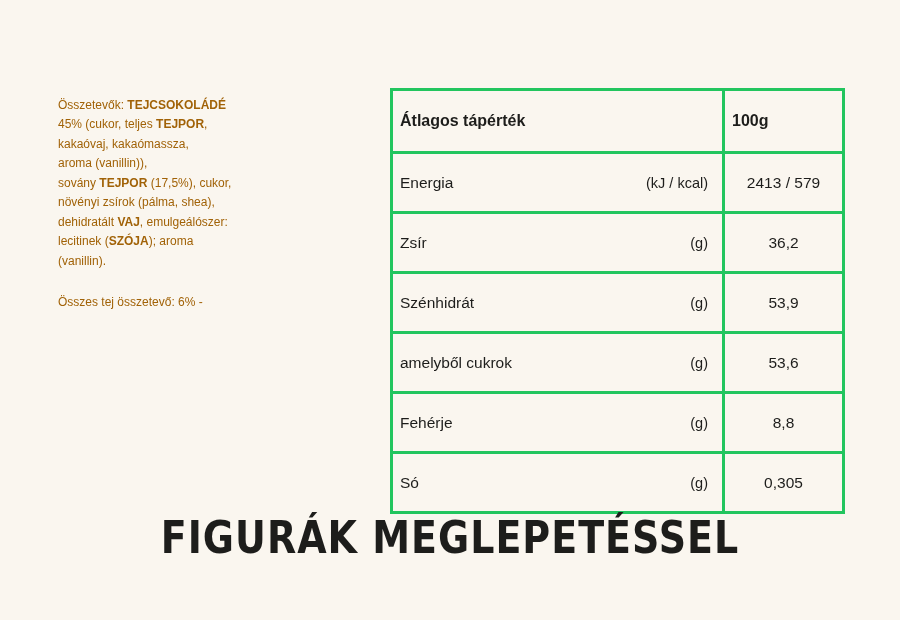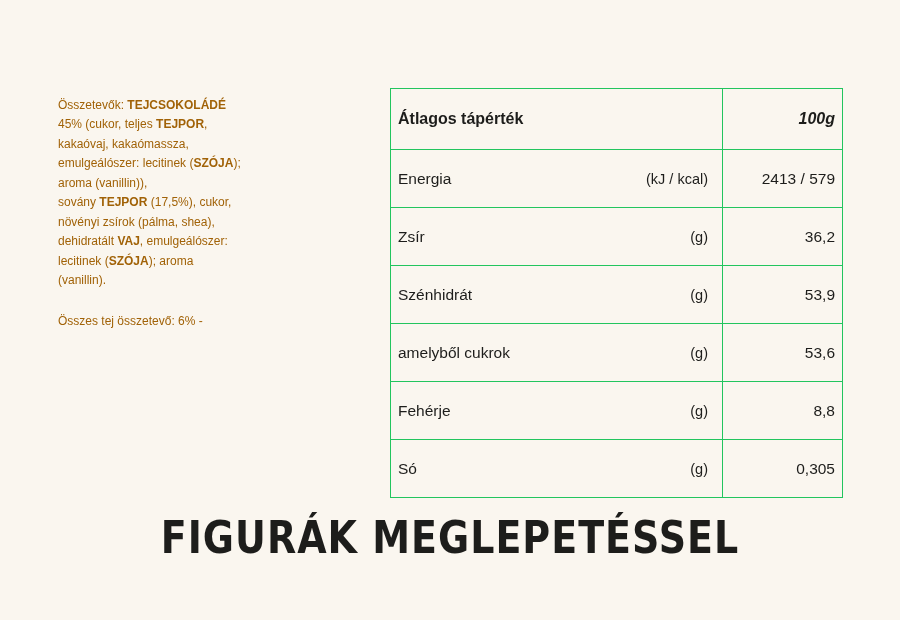--- a/index.html
+++ b/index.html
@@ -44,21 +44,21 @@
   
   .nutrition {
     position: absolute;
     left: 390px;
     top: 88px;
     width: 452px;
     border-collapse: collapse;
     table-layout: fixed;
   }
   .nutrition td, .nutrition th {
-    border: 1px solid #22c55e;
+    border: 3px solid #22c55e;
     padding: 7px;
     vertical-align: middle;
   }
   .col-label { width: 332px; }
   .col-value { width: 120px; }
 
   .cell-label {
     position: relative;
     height: 43px;
     padding: 0 14px 0 14px;
@@ -70,31 +70,31 @@
     position: absolute;
     right: 14px;
     top: 50%;
     transform: translateY(-50%);
     font-size: 14.5px;
     color: #1d1d1b;
     margin-left: 22px;
   }
   .cell-value {
     height: 43px;
-    text-align: right;
+    text-align: center;
     font-size: 15.5px;
     font-weight: normal;
   }
   .head .cell-label,
   .head .cell-value {
     font-weight: bold;
     height: 46px;
     font-size: 16px;
   }
-  .head .cell-value { text-align: right; font-style: italic; }
+  .head .cell-value { text-align: left; }
 
   
   .slogan {
     position: absolute;
     left: 0;
     right: 0;
     top: 512px;
     text-align: center;
     font-family: "DejaVu Sans", sans-serif;
     font-weight: bold;
@@ -108,21 +108,20 @@
 </head>
 <body>
 
 <div class="page">
 
   <div class="ingredients">
     <div>
         <p><span>Összetevők: </span><span class="bold">TEJCSOKOLÁDÉ</span></p>
         <p><span>45% (cukor, teljes </span><span class="bold">TEJPOR</span><span>,</span></p>
         <p><span>kakaóvaj, kakaómassza,</span></p>
-        <p><span>emulgeálószer: lecitinek (</span><span class="bold">SZÓJA</span><span>);</span></p>
         <p><span>aroma (vanillin)),</span></p>
         <p><span>sovány </span><span class="bold">TEJPOR</span><span> (17,5%), cukor,</span></p>
         <p><span>növényi zsírok (pálma, shea),</span></p>
         <p><span>dehidratált </span><span class="bold">VAJ</span><span>, emulgeálószer:</span></p>
         <p><span>lecitinek (</span><span class="bold">SZÓJA</span><span>); aroma</span></p>
         <p><span>(vanillin).</span></p>
       </div>
     <div class="gap"></div>
     <div>
         <p>Összes tej összetevő: 6% -</p>

